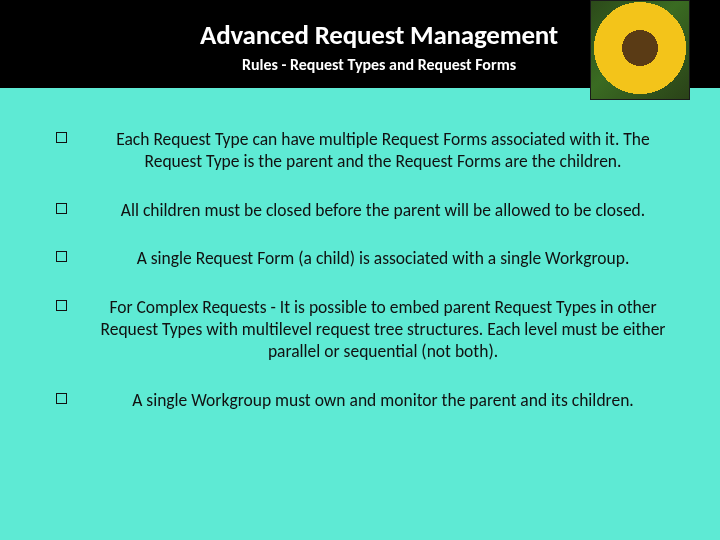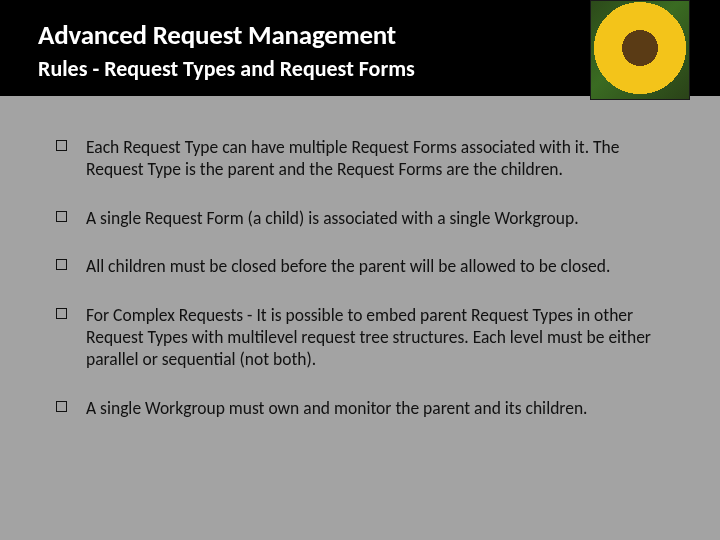--- a/index.html
+++ b/index.html
@@ -9,37 +9,38 @@
     height: 540px;
     background: #000;
     font-family: "Segoe UI", "Calibri", "Helvetica Neue", Arial, sans-serif;
     color: #000;
     overflow: hidden;
   }
   .slide {
     position: relative;
     width: 720px;
     height: 540px;
-    background: #a3a3a3;
+    background: #5eead4;
+    text-align: center;
   }
   .header-band {
     position: relative;
     width: 100%;
     background: #000;
     color: #fff;
     padding: 18px 0 14px 0;
   }
   .title {
     font-size: 27px;
     font-weight: 700;
     margin: 0 0 4px 38px;
     letter-spacing: -0.2px;
   }
   .subtitle {
-    font-size: 22px;
+    font-size: 16px;
     font-weight: 600;
     margin: 0 0 0 38px;
   }
   .header-image {
     position: absolute;
     top: 0;
     right: 30px;
     width: 100px;
     height: 100px;
     background:
@@ -84,20 +85,20 @@
 
   <div class="header-band">
     <h1 class="title">Advanced Request Management</h1>
     <div class="subtitle">Rules - Request Types and Request Forms</div>
     <div class="header-image"></div>
   </div>
 
   <div class="body">
     <ul class="bullets">
       <li>Each Request Type can have multiple Request Forms associated with it. The Request Type is the parent and the Request Forms are the children.</li>
+      <li>All children must be closed before the parent will be allowed to be closed.</li>
       <li>A single Request Form (a child) is associated with a single Workgroup.</li>
-      <li>All children must be closed before the parent will be allowed to be closed.</li>
       <li>For Complex Requests - It is possible to embed parent Request Types in other Request Types with multilevel request tree structures.  Each level must be either parallel or sequential (not both).</li>
       <li>A single Workgroup must own and monitor the parent and its children.</li>
     </ul>
   </div>
 
 </div>
 
 </body></html>

